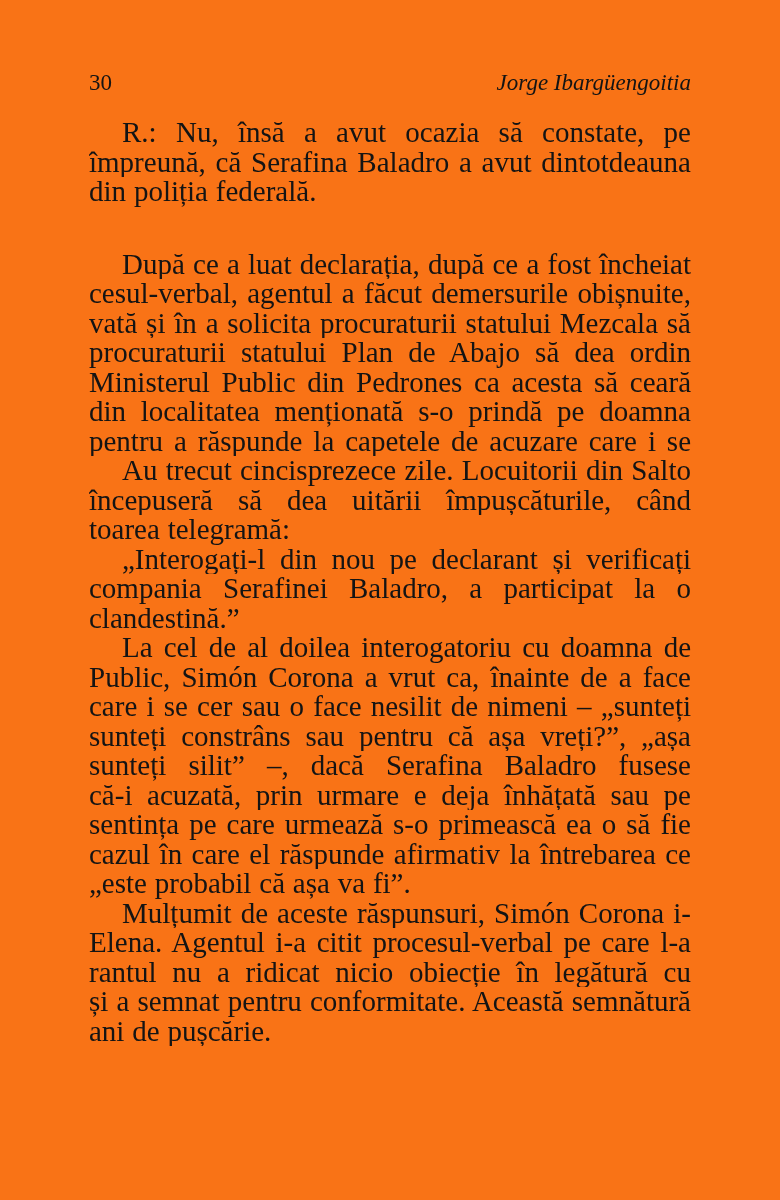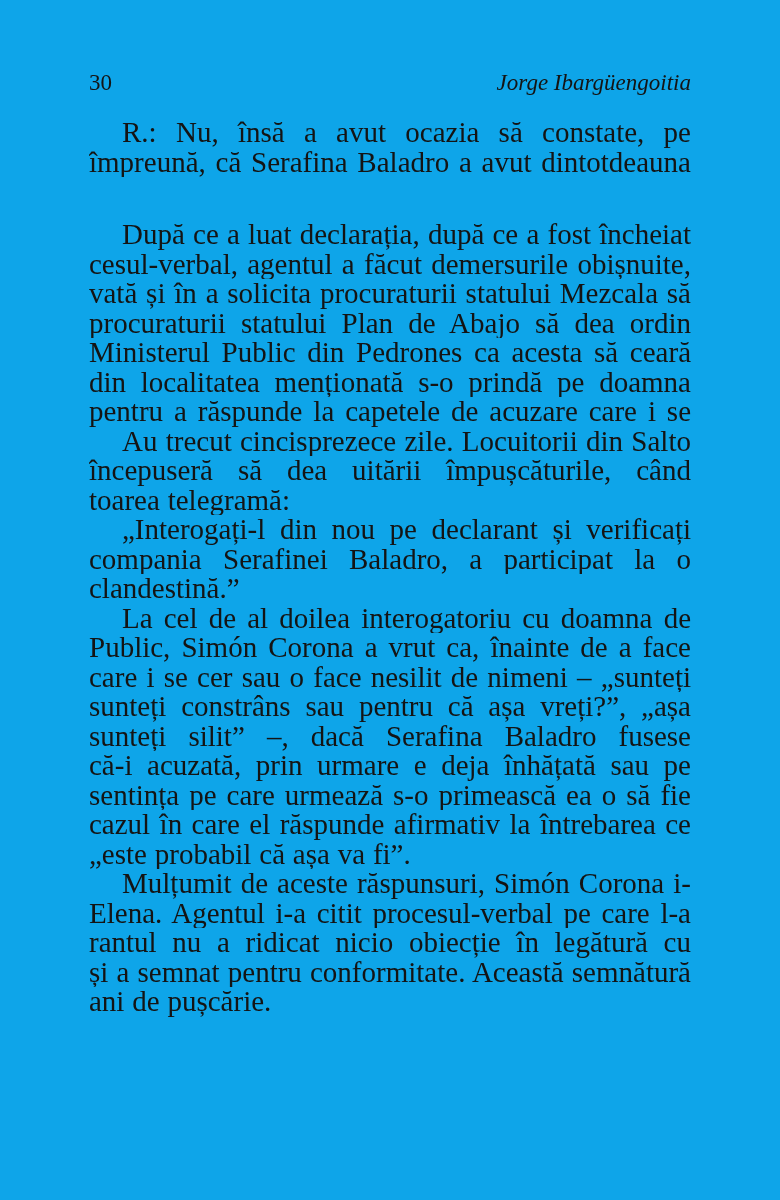--- a/index.html
+++ b/index.html
@@ -5,21 +5,21 @@
 <style>
   html, body {
     margin: 0;
     padding: 0;
     background: #ffffff;
   }
   .page {
     position: relative;
     width: 780px;
     height: 1200px;
-    background: #0ea5e9;
+    background: #f97316;
     overflow: hidden;
     font-family: "Liberation Serif", "DejaVu Serif", serif;
     color: #141414;
   }
   .running-header {
     position: absolute;
     left: 89px;
     top: 69px;
     width: 602px;
     display: flex;
@@ -70,20 +70,21 @@
 
   <header class="running-header">
     <span class="page-number">30</span>
     <span class="header-author">Jorge Ibargüengoitia</span>
   </header>
 
   <main class="page-body">
       <div class="para">
         <div class="line">R.: Nu, însă a avut ocazia să constate, pe vremea când locuiau</div>
         <div class="line">împreună, că Serafina Baladro a avut dintotdeauna relații cu cei</div>
+        <div class="line">din poliția federală.</div>
       </div>
       <div class="para section-break">
         <div class="line">După ce a luat declarația, după ce a fost încheiat și semnat pro-</div>
         <div class="line">cesul-verbal, agentul a făcut demersurile obișnuite, care constau în</div>
         <div class="line">vată și în a solicita procuraturii statului Mezcala să se adreseze</div>
         <div class="line">procuraturii statului Plan de Abajo să dea ordin agentului de la</div>
         <div class="line">Ministerul Public din Pedrones ca acesta să ceară șefului poliției</div>
         <div class="line">din localitatea menționată s-o prindă pe doamna Serafina Baladro,</div>
         <div class="line">pentru a răspunde la capetele de acuzare care i se aduc.</div>
       </div>

